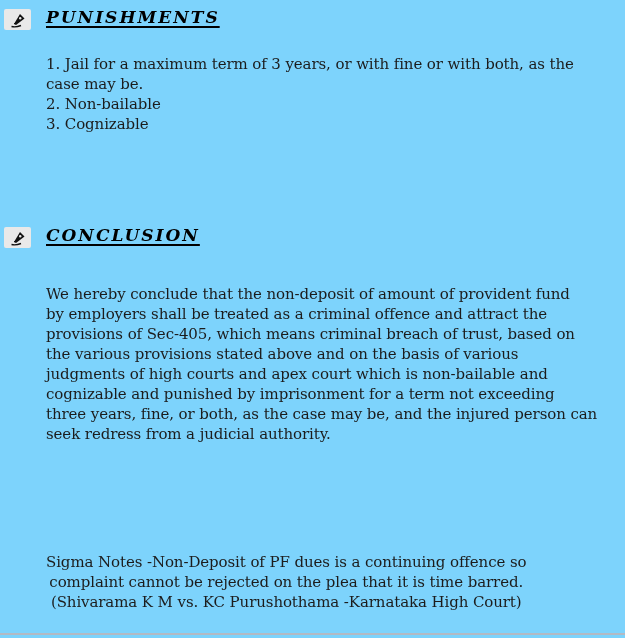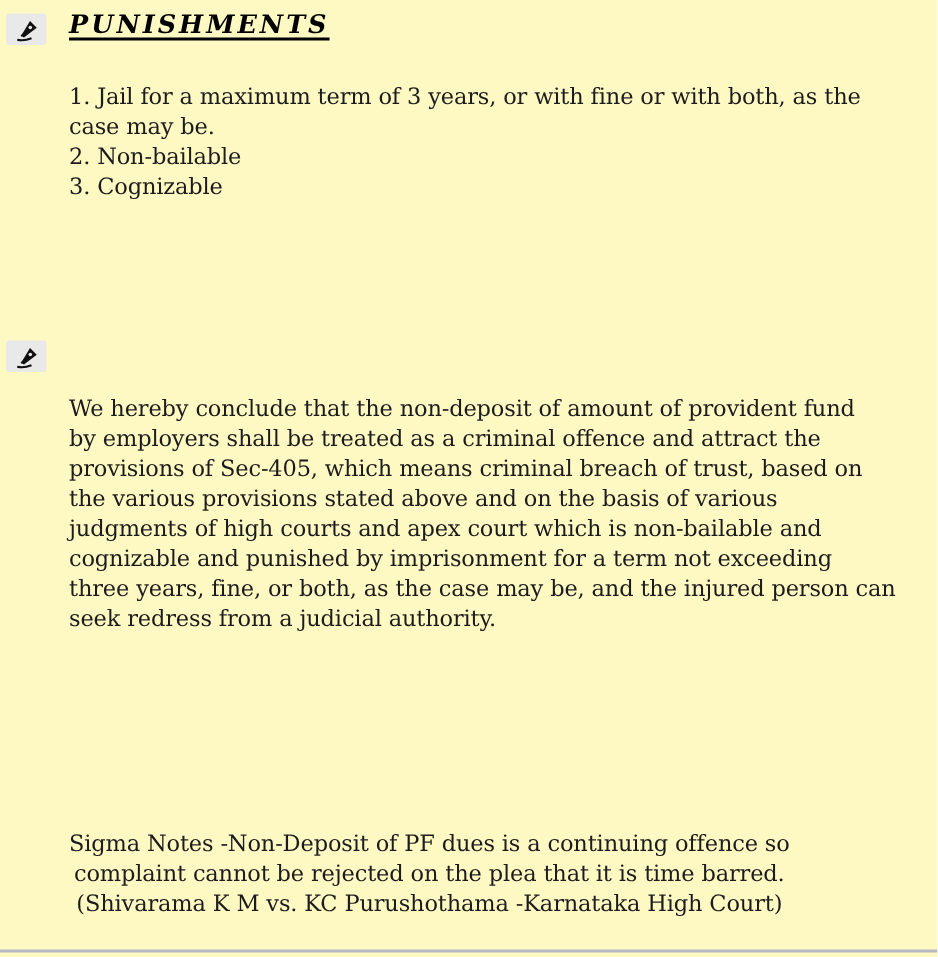--- a/index.html
+++ b/index.html
@@ -8,21 +8,21 @@
     height: 638px;
     background: #ffffff;
     font-family: "DejaVu Serif", serif;
     overflow: hidden;
     position: relative;
   }
   .page {
     position: relative;
     width: 625px;
     height: 638px;
-    background: #fef9c3;
+    background: #7dd3fc;
   }
   .pen-icon-box {
     position: absolute;
     left: 4px;
     width: 27px;
     height: 21px;
     background: #e9e9e9;
     border-radius: 2px;
     display: flex;
     align-items: center;
@@ -50,21 +50,21 @@
     color: #1c1c1c;
     letter-spacing: -0.1px;
     white-space: pre;
     margin-top: 16px;
   }
   .icon-1 { top: 9px; }
   .title-1 { top: 7px; }
   .list-1 { top: 38px; }
   .icon-2 { top: 227px; }
   .title-2 { top: 225px; }
-  .para-1 { top: 246px; }
+  .para-1 { top: 268px; }
   .note-1 { top: 536px; text-align: center; }
   .bottom-divider {
     position: absolute;
     left: 0;
     top: 633px;
     width: 625px;
     height: 2px;
     background: #b3bac4;
   }
 </style>
@@ -88,20 +88,21 @@
 3. Cognizable</div>
 
   <div class="pen-icon-box icon-2">
     <svg width="18" height="16" viewBox="0 0 18 16" aria-hidden="true">
       <path d="M5 12 L11 2 L15.5 6.5 L7 13 Z" fill="#111111"></path>
       <circle cx="11.2" cy="6.3" r="1.2" fill="#e9e9e9"></circle>
       <path d="M5 12 L7.8 9.6" stroke="#111111" stroke-width="1"></path>
       <path d="M2.5 14.5 Q7 15.5 12 13.5" stroke="#111111" stroke-width="1.4" fill="none"></path>
     </svg>
   </div>
+  <div class="section-title title-2">CONCLUSION</div>
   <div class="body-text para-1">We hereby conclude that the non-deposit of amount of provident fund
 by employers shall be treated as a criminal offence and attract the
 provisions of Sec-405, which means criminal breach of trust, based on
 the various provisions stated above and on the basis of various
 judgments of high courts and apex court which is non-bailable and
 cognizable and punished by imprisonment for a term not exceeding
 three years, fine, or both, as the case may be, and the injured person can
 seek redress from a judicial authority.</div>
   <div class="body-text note-1">Sigma Notes -Non-Deposit of PF dues is a continuing offence so
 complaint cannot be rejected on the plea that it is time barred.

